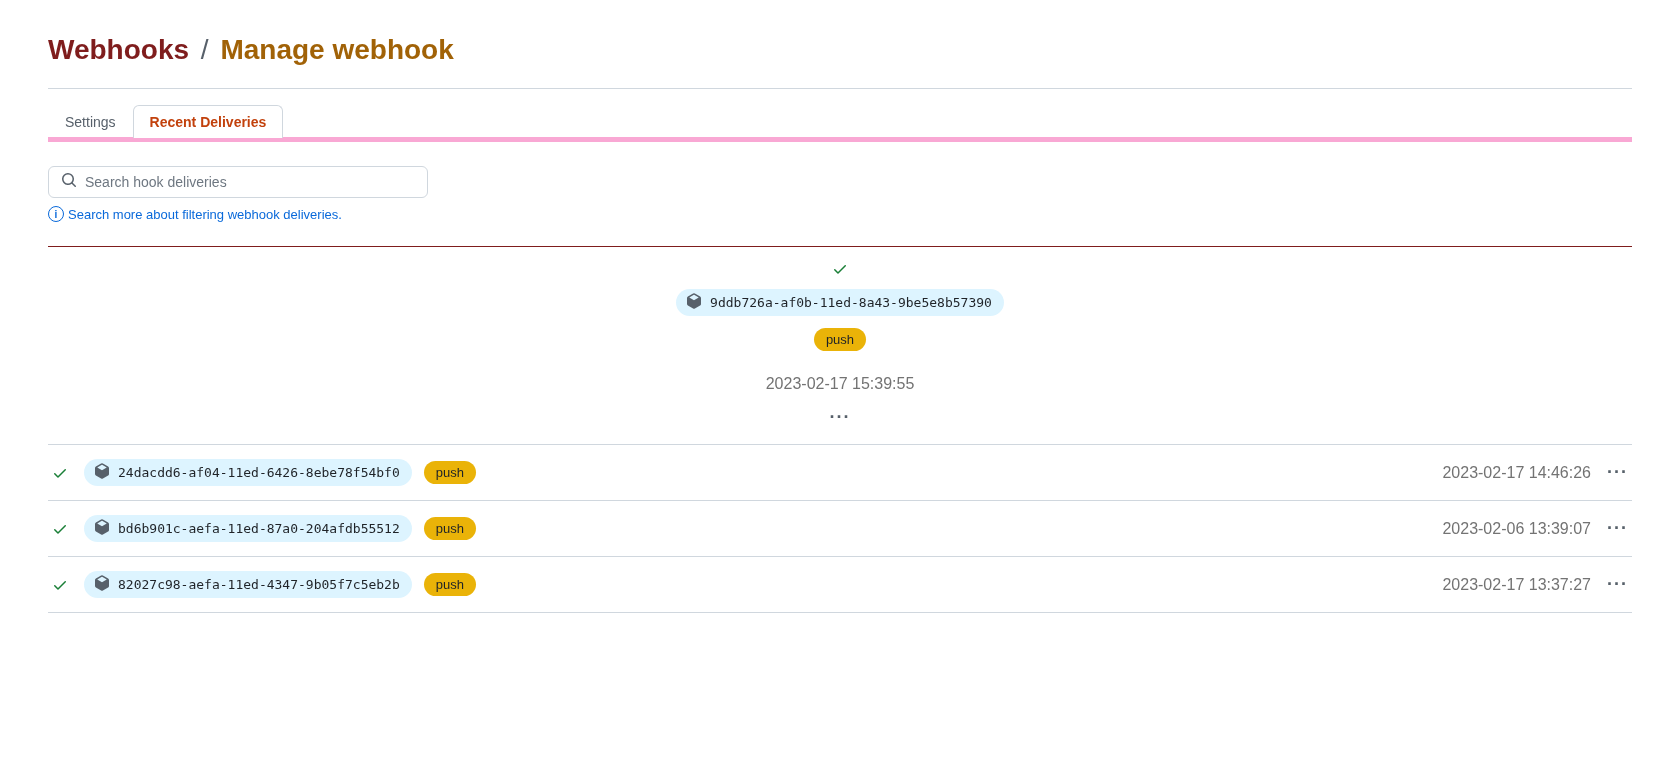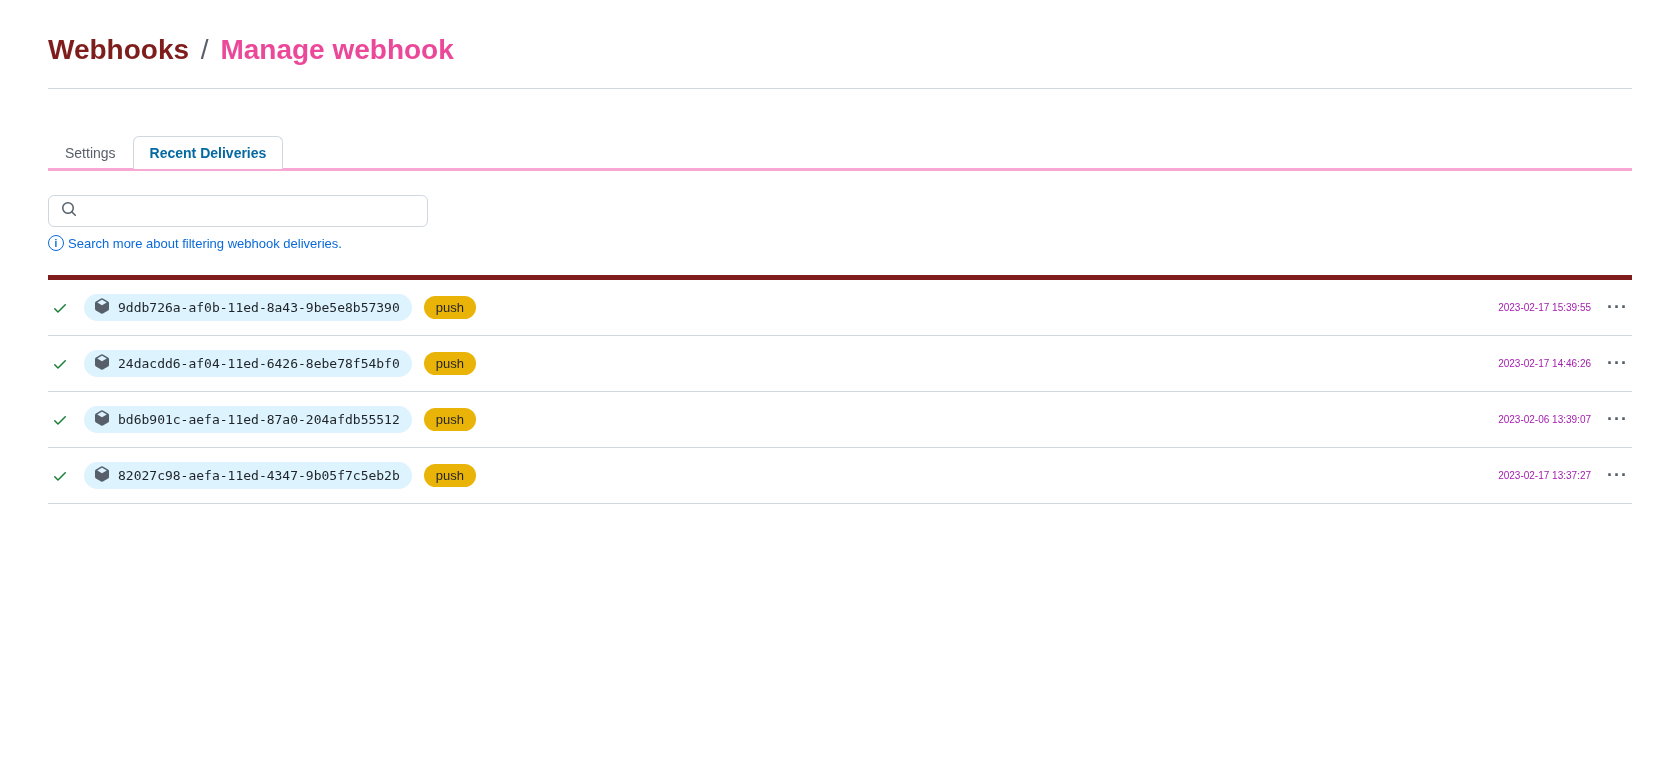--- a/index.html
+++ b/index.html
@@ -37,58 +37,57 @@
       font-weight: 700;
     }
 
     .page-title .separator {
       color: #57606a;
       font-weight: 400;
       margin: 0 4px;
     }
 
     .page-title .current-part {
-      color: #ec4899;
+      color: #a16207;
       font-weight: 600;
     }
 
     .divider {
       border: none;
       border-top: 1px solid #d0d7de;
       margin: 16px 0;
     }
 
     .tabs {
       display: flex;
       align-items: flex-end;
-      border-bottom: 3px solid #f9a8d4;
+      border-bottom: 5px solid #f9a8d4;
       margin-bottom: 24px;
     }
 
     .tab {
       padding: 8px 16px;
       font-size: 14px;
       color: #57606a;
       cursor: pointer;
       border: 1px solid transparent;
       border-bottom: none;
       border-radius: 6px 6px 0 0;
       margin-bottom: -1px;
       background: transparent;
       text-decoration: none;
       display: inline-block;
     }
 
     .tab.active {
-      color: #0369a1;
+      color: #c2410c;
       background: #ffffff;
       border-color: #d0d7de;
       border-bottom-color: #ffffff;
       font-weight: 600;
-      margin-top: 31px;
     }
 
     .search-section {
       margin-bottom: 24px;
     }
 
     .search-input-wrapper {
       display: flex;
       align-items: center;
       border: 1px solid #d0d7de;
@@ -149,21 +148,22 @@
 
     .delivery-row {
       display: flex;
       align-items: center;
       padding: 14px 0;
       border-bottom: 1px solid #d0d7de;
       gap: 12px;
     }
 
     .delivery-row:first-child {
-      border-top: 5px solid #7f1d1d;
+      border-top: 1px solid #7f1d1d;
+      flex-direction: column;
     }
 
     .check-icon {
       color: #1a7f37;
       font-size: 18px;
       flex-shrink: 0;
       width: 24px;
       display: flex;
       align-items: center;
       justify-content: center;
@@ -198,22 +198,22 @@
       padding: 4px 12px;
       font-size: 13px;
       white-space: nowrap;
     }
 
     .delivery-spacer {
       flex: 1;
     }
 
     .delivery-timestamp {
-      font-size: 10px;
-      color: #a21caf;
+      font-size: 16px;
+      color: #737373;
       white-space: nowrap;
     }
 
     .delivery-menu {
       color: #57606a;
       cursor: pointer;
       padding: 2px 4px;
       border-radius: 4px;
       font-size: 18px;
       letter-spacing: 1px;
@@ -252,20 +252,21 @@
     </a>
   </div>
 
   <div class="search-section">
     <div class="search-input-wrapper">
       <span class="search-icon">
         <svg width="16" height="16" viewBox="0 0 16 16" fill="currentColor">
           <path d="M10.68 11.74a6 6 0 0 1-7.922-8.982 6 6 0 0 1 8.982 7.922l3.04 3.04a.749.749 0 0 1-.326 1.275.749.749 0 0 1-.734-.215ZM11.5 7a4.499 4.499 0 1 0-8.997 0A4.499 4.499 0 0 0 11.5 7Z"></path>
         </svg>
       </span>
+      <input class="search-input" type="text" placeholder="Search hook deliveries" style="">
     </div>
     <a class="info-link">
       <span class="info-icon">i</span>
       <span>Search more about filtering webhook deliveries.</span>
     </a>
   </div>
 
   <div class="deliveries-list">
 
     <div class="delivery-row">

